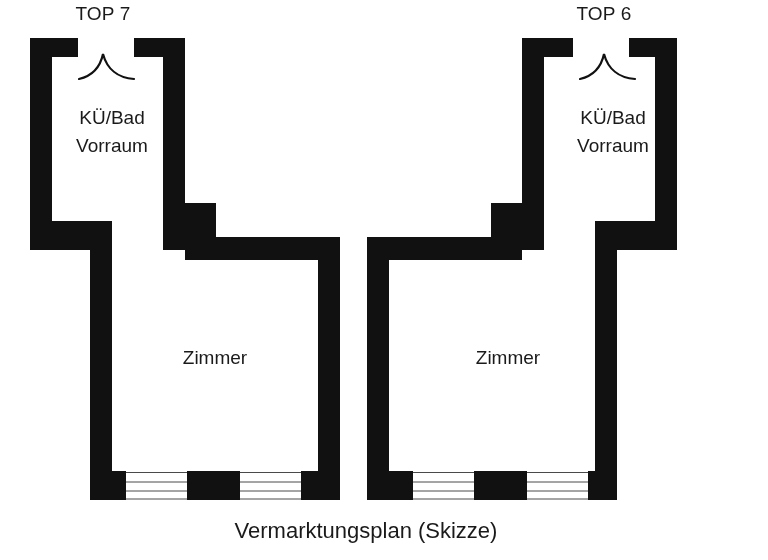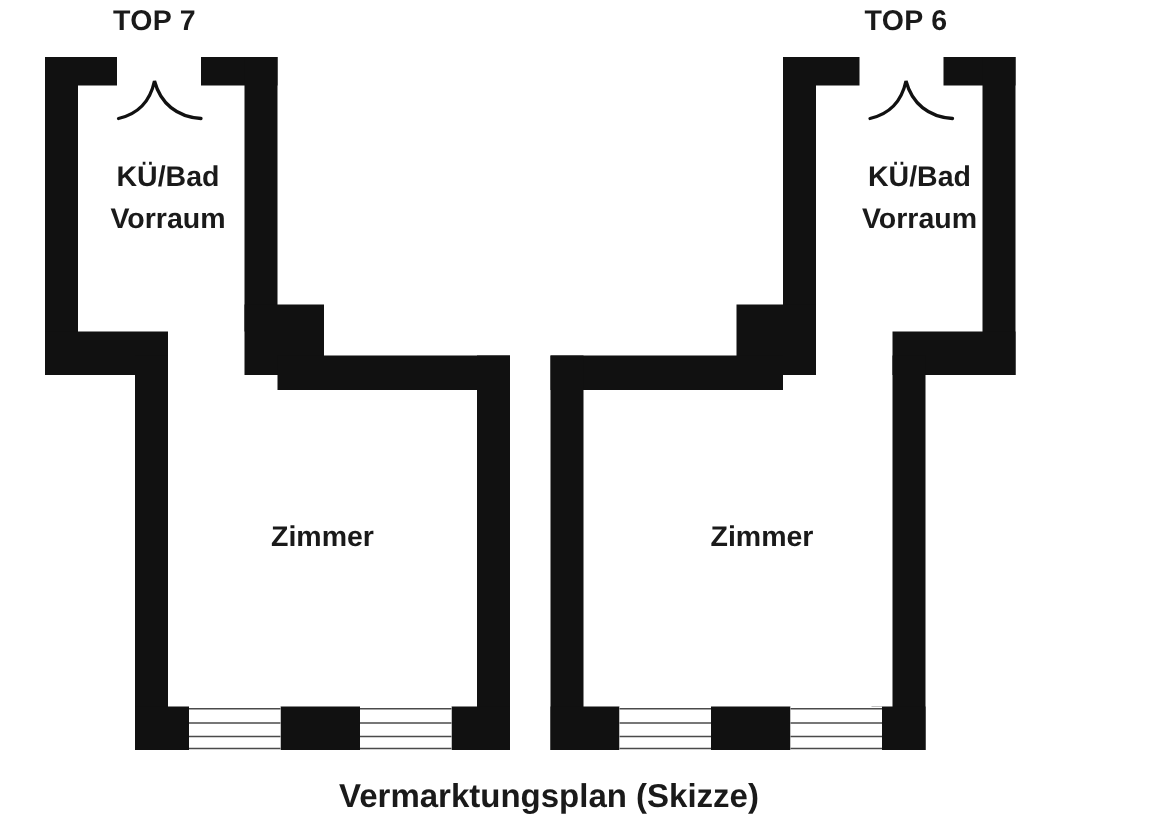--- a/index.html
+++ b/index.html
@@ -14,21 +14,20 @@
     font-family: "Liberation Sans", sans-serif;
     color: #1a1a1a;
     overflow: hidden;
   }
   #plan-root {
     position: absolute;
     left: 0;
     top: 0;
     width: 744px;
     height: 560px;
-    font-weight: bold;
   }
   svg.plan-svg {
     display: block;
     width: 768px;
     height: 560px;
   }
   .wall { fill: #111111; }
   .window-glass { fill: #ffffff; }
   .window-line { stroke: #4a4a4a; stroke-width: 1; }
   .door-arc {

